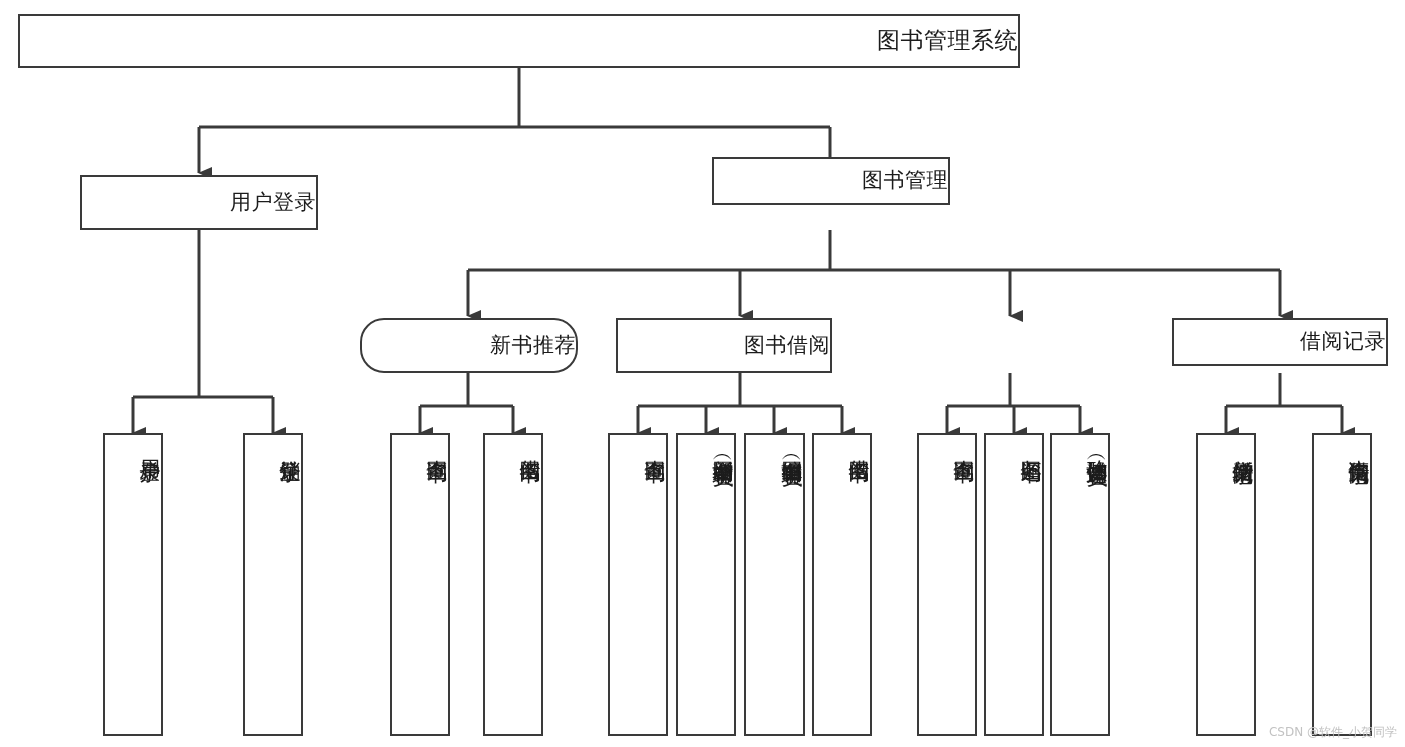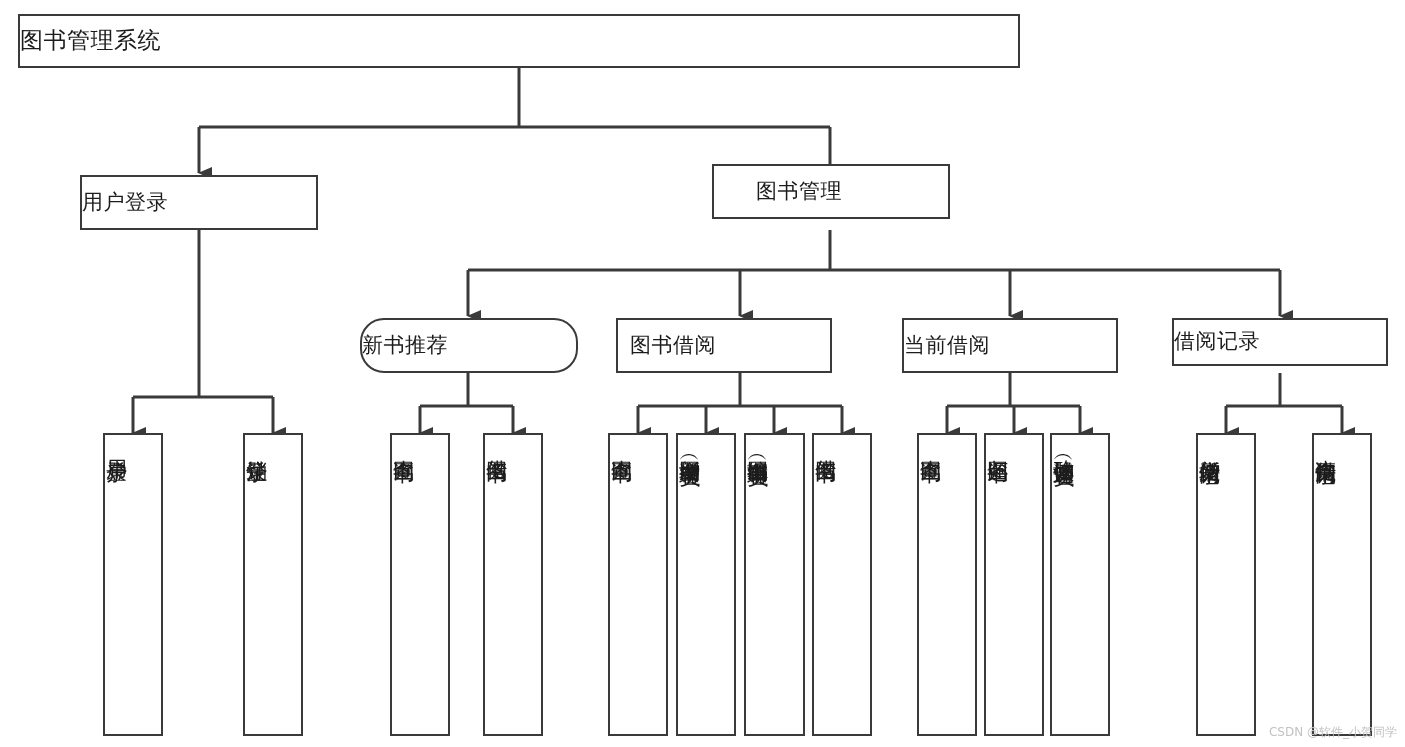--- a/index.html
+++ b/index.html
@@ -26,21 +26,21 @@
     height: 747px;
     pointer-events: none;
   }
   .node {
     position: absolute;
     box-sizing: border-box;
     background: #ffffff;
     border: 2px solid #3a3a3a;
     display: flex;
     align-items: center;
-    justify-content: flex-start;
+    justify-content: flex-end;
     z-index: 2;
   }
   .node-label {
     color: #1c1c1c;
     text-align: center;
     line-height: 1.12;
     letter-spacing: 0.5px;
     white-space: nowrap;
   }
   .node.root .node-label { font-size: 23px; }
@@ -125,32 +125,29 @@
     </g>
   </svg>
 
   <div class="node root" style="left:18px; top:14px; width:1002px; height:54px;">
     <span class="node-label">图书管理系统</span>
   </div>
 
   <div class="node level1" style="left:80px; top:175px; width:238px; height:55px;">
     <span class="node-label">用户登录</span>
   </div>
-  <div class="node level1" style="left:712px; top:164px; width:238px; height:55px;padding-left:42px;">
+  <div class="node level1" style="left:712px; top:157px; width:238px; height:48px;padding-left:42px;">
     <span class="node-label">图书管理</span>
   </div>
 
   <div class="node level2" style="left:360px; top:318px; width:218px; height:55px;border-radius:24px;">
     <span class="node-label">新书推荐</span>
   </div>
   <div class="node level2" style="left:616px; top:318px; width:216px; height:55px;padding-left:12px;">
     <span class="node-label">图书借阅</span>
-  </div>
-  <div class="node level2" style="left:902px; top:318px; width:216px; height:55px;">
-    <span class="node-label">当前借阅</span>
   </div>
   <div class="node level2" style="left:1172px; top:318px; width:216px; height:48px;">
     <span class="node-label">借阅记录</span>
   </div>
 
   <div class="node leaf" style="left:103px; top:433px; width:60px; height:303px;">
     <span class="node-label">用户登录</span>
   </div>
   <div class="node leaf" style="left:243px; top:433px; width:60px; height:303px;">
     <span class="node-label">注销登录</span>

